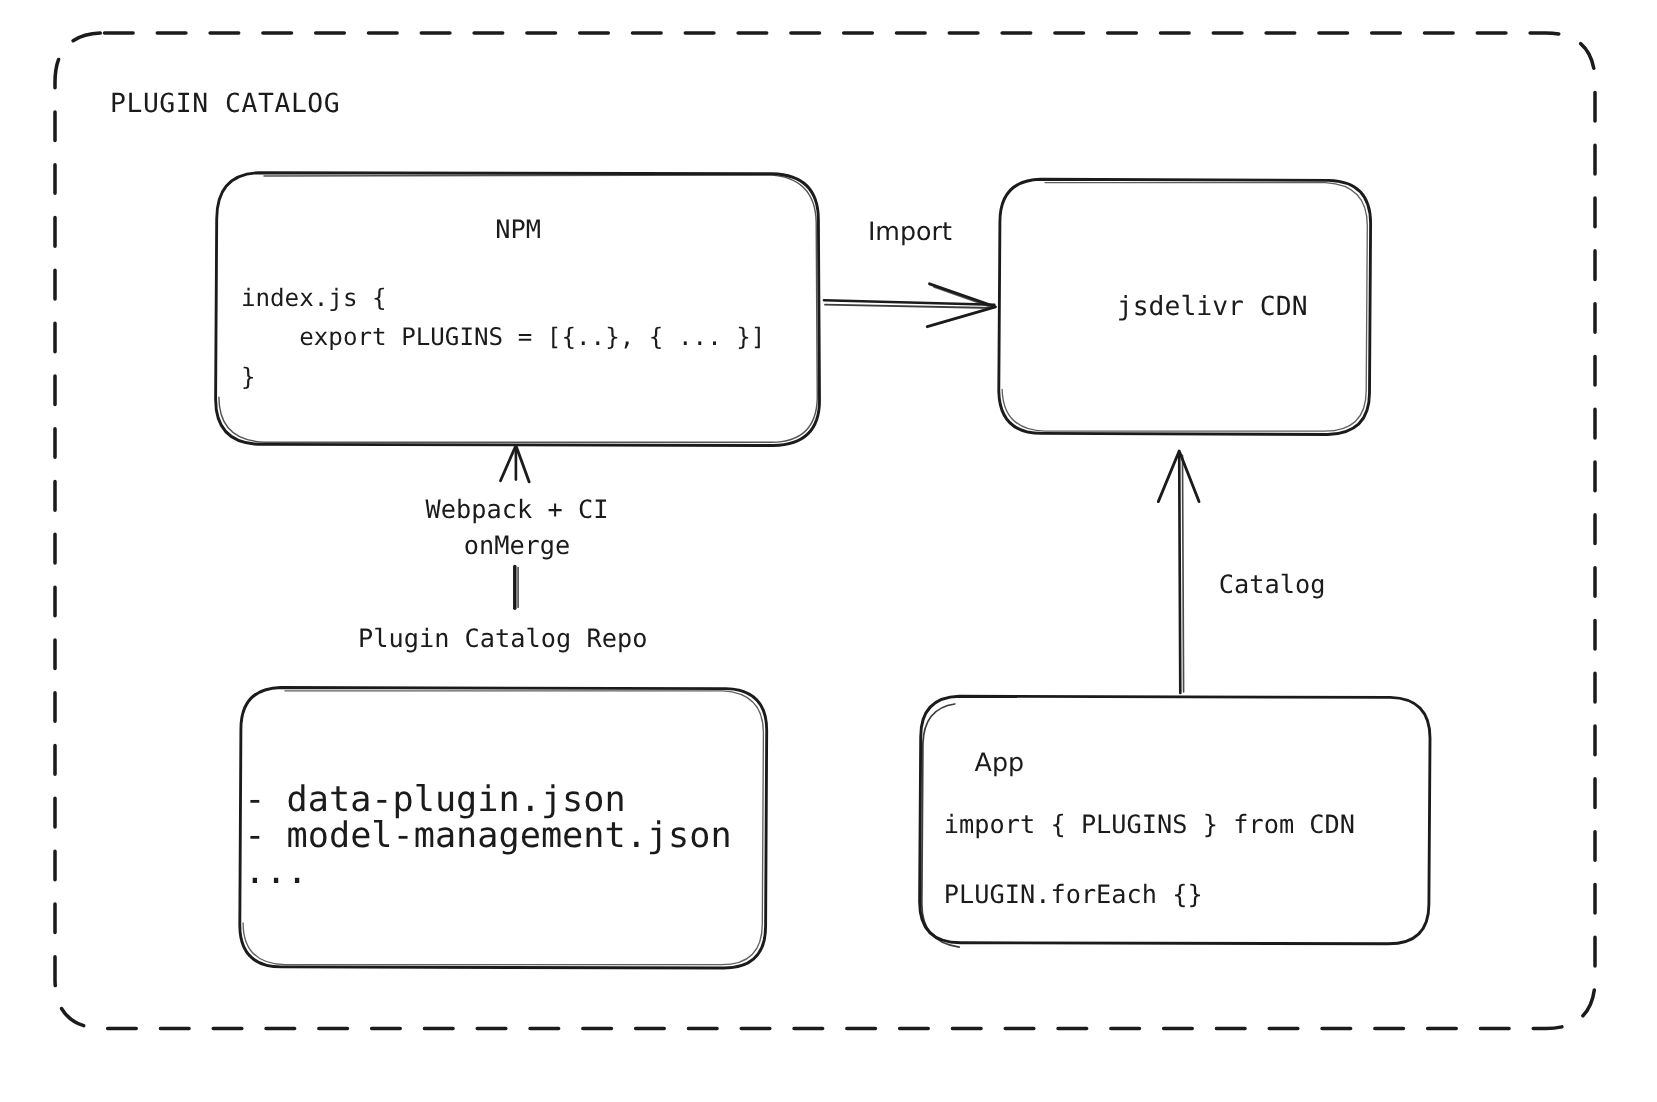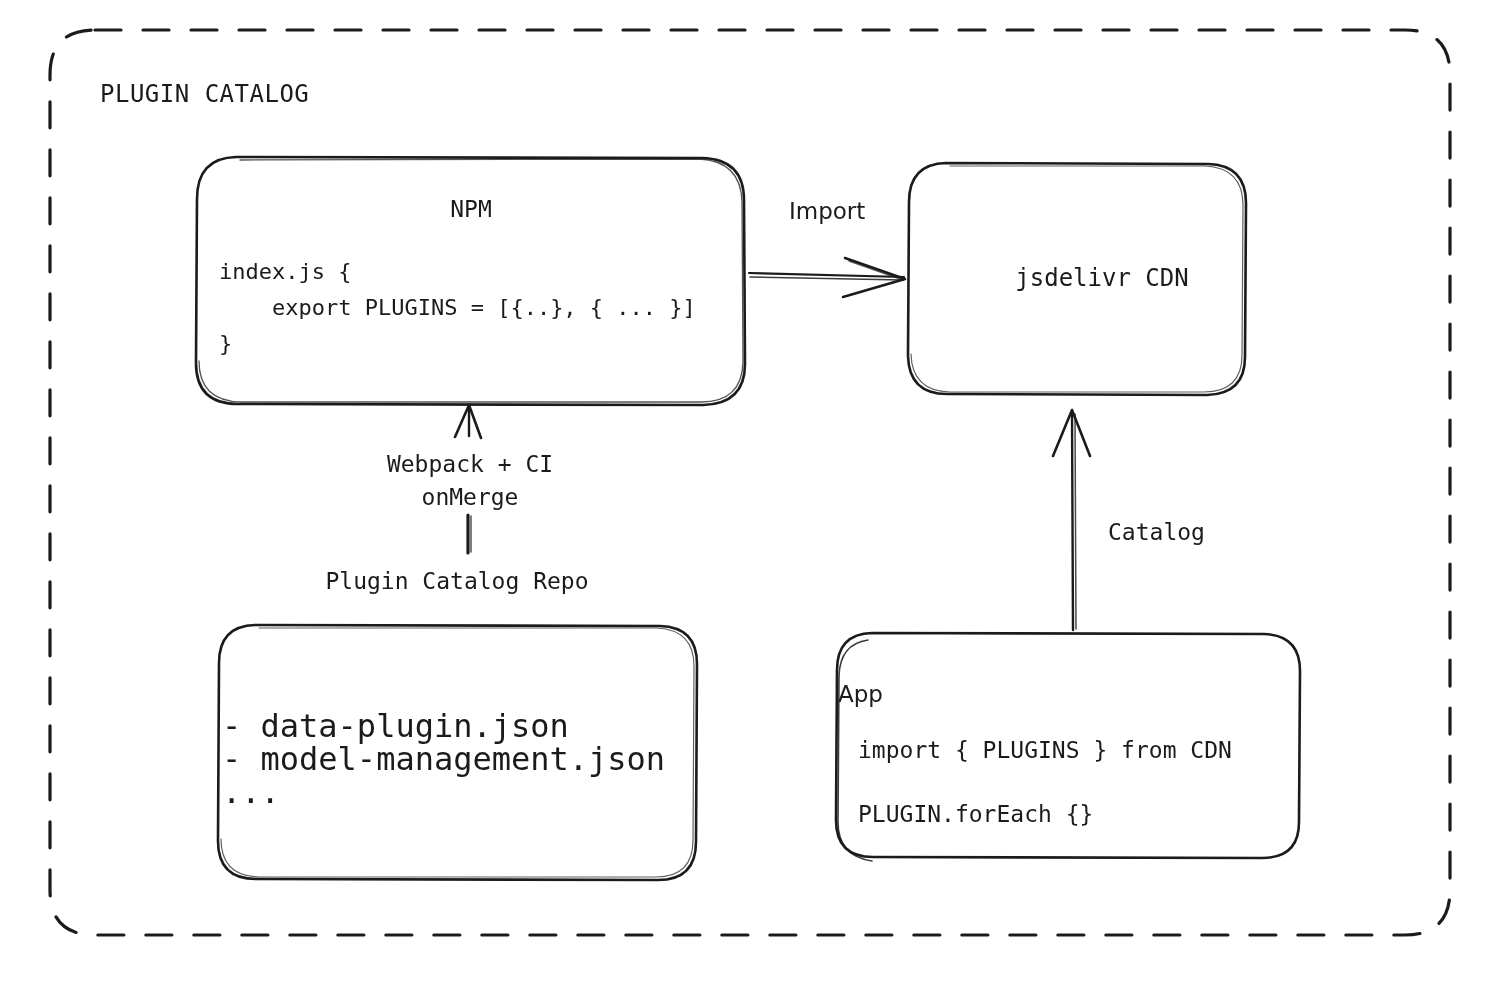--- a/index.html
+++ b/index.html
@@ -97,21 +97,21 @@
   }
   #repo-list {
     left: 222px;
     top: 710px;
     font-size: 32px;
     line-height: 33px;
   }
 
   
   #app-title {
-    left: 838px;
+    left: 886px;
     top: 683px;
     font-size: 23px;
   }
   #app-code-1 {
     left: 858px;
     top: 739px;
     font-size: 23px;
   }
   #app-code-2 {
     left: 858px;

